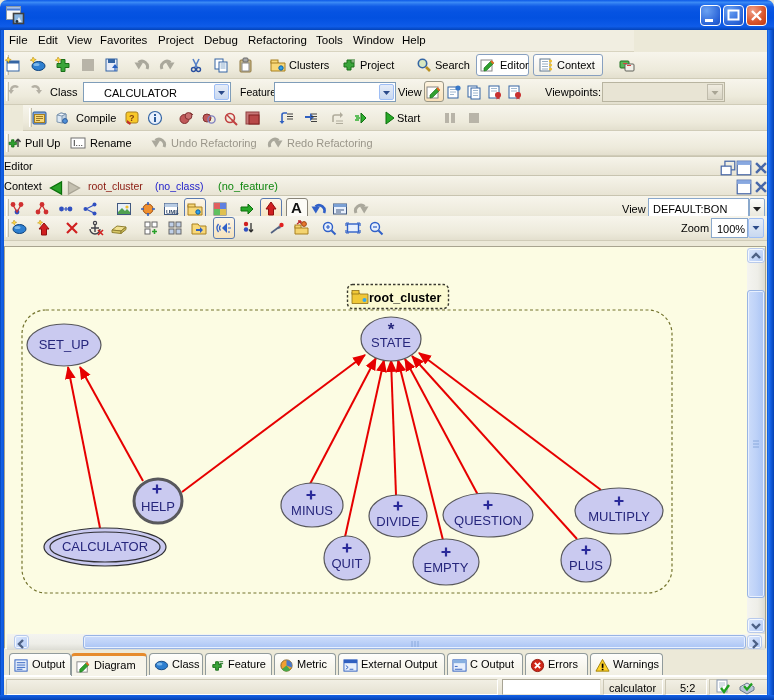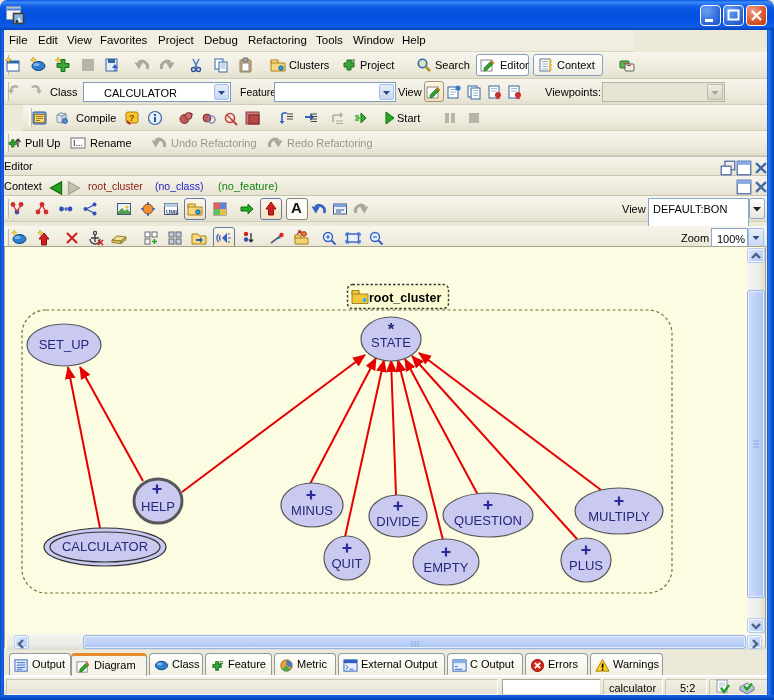--- a/index.html
+++ b/index.html
@@ -20,21 +20,21 @@
 #menubar { left:0; top:30px; width:634px; height:22px; background:#f1eee1; border-bottom:1px solid #d8d4c0; font-size:11.5px; color:#000; }
 .mi { position:absolute; top:4px; }
 .bar { background:linear-gradient(to bottom,#f7f5ec,#edeadb 70%,#e3dfce); border-bottom:1px solid #d0ccb8; }
 #tb1 { left:0; top:52px; width:770px; height:27px; }
 #tb2 { left:0; top:79px; width:770px; height:26px; }
 #tb3 { left:0; top:105px; width:770px; height:26px;margin-left:23px; }
 #tb4 { left:0; top:131px; width:770px; height:25px; }
 #editorhdr { left:0; top:156px; width:770px; height:20px; background:linear-gradient(to bottom,#f6f4ea,#e8e4d4); border:1px solid #c8c4b0; border-left:none;border-right:none; font-size:12px; }
 #contextbar { left:0; top:176px; width:770px; height:20px; background:linear-gradient(to bottom,#f6f4ea,#e8e4d4); border-bottom:1px solid #c8c4b0; font-size:12px; }
 #dtb1 { left:0; top:196px; width:770px; height:26px; }
-#dtb2 { left:0; top:226px; width:770px; height:25px; }
+#dtb2 { left:0; top:216px; width:770px; height:25px; }
 .grip { position:absolute; left:6px; top:3px; bottom:3px; width:3px;
   border-left:1px solid #fff; border-right:1px solid #c0bca8; }
 .tlab { position:absolute; top:50%; transform:translateY(-50%); font-size:11px; color:#000; white-space:nowrap; }
 .glab { position:absolute; top:50%; transform:translateY(-50%); font-size:11px; color:#9a968a; white-space:nowrap; }
 .icon { position:absolute; width:16px; height:16px; }
 .combo { position:absolute; background:#fff; border:1px solid #7f9db9; font-size:11px; }
 .combo .arr { position:absolute; right:1px; top:1px; bottom:1px; width:15px;
   background:linear-gradient(to bottom,#e6edf8,#c8d8f0); border:1px solid #9ebef5; border-radius:2px; }
 .tbtn { position:absolute; border:1px solid #9a9786; border-radius:3px; background:#fff; font-size:12px; }
 #canvas { left:4px; top:246px; width:762px; height:403px; border:1px solid #a8a48f; border-bottom-color:#fff; background:#fcfce3; }

